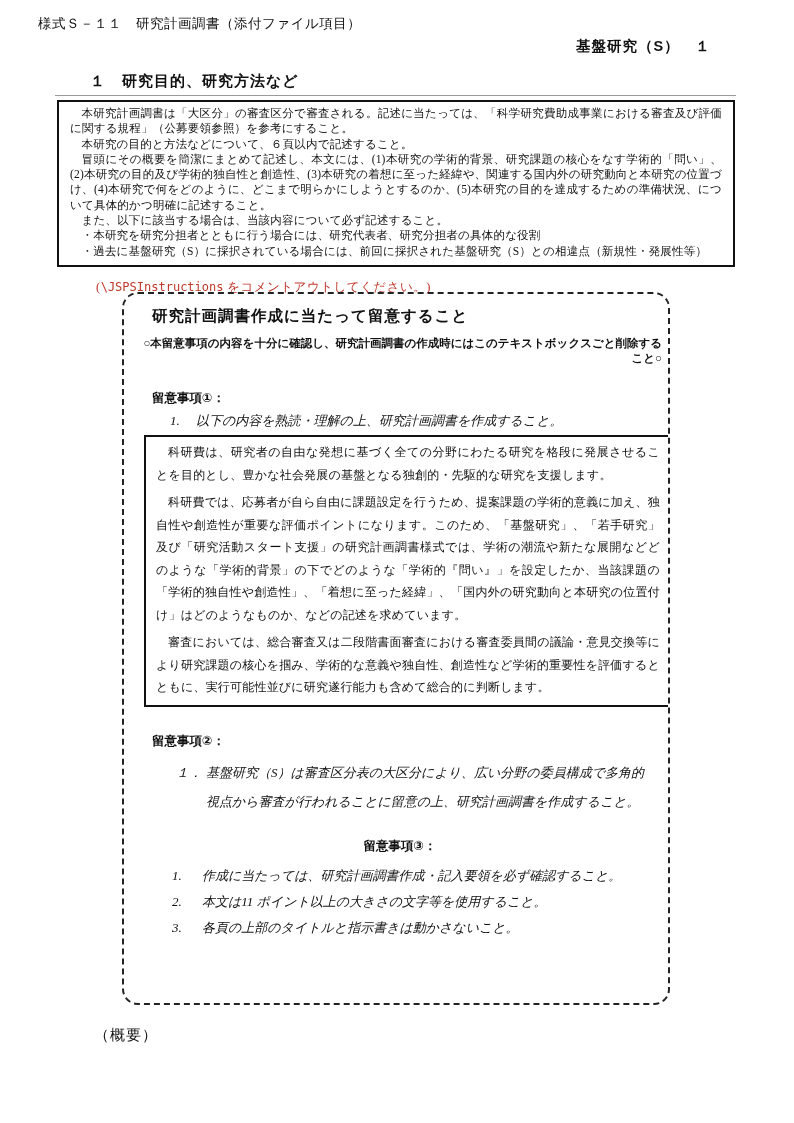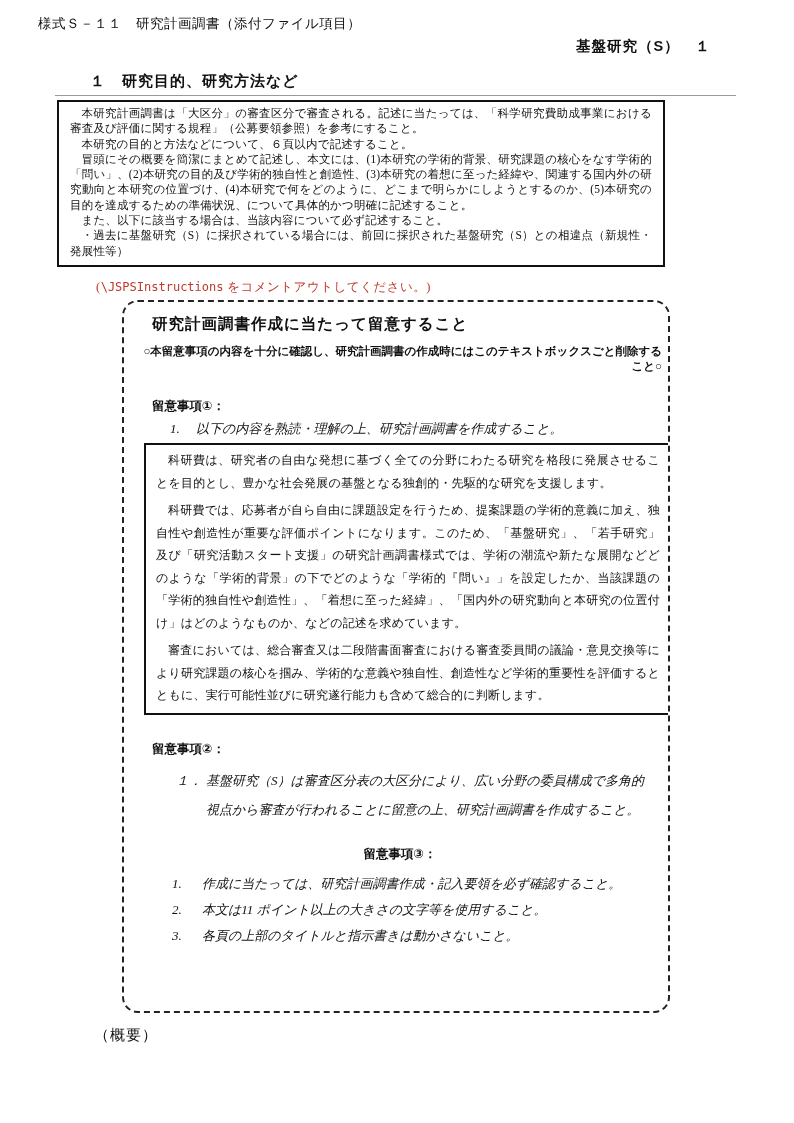--- a/index.html
+++ b/index.html
@@ -14,32 +14,32 @@
 
   .form-code { position:absolute; left:38px; top:15px; font-size:13.5px; letter-spacing:.5px; }
   .header-right { position:absolute; left:576px; top:37px; font-size:14.5px; font-weight:bold;
     font-family:"Liberation Sans","DejaVu Sans",sans-serif; letter-spacing:1px; }
 
   .section-heading { position:absolute; left:90px; top:72px; font-size:15px; font-weight:bold;
     font-family:"Liberation Sans","DejaVu Sans",sans-serif; letter-spacing:1px; }
   .heading-rule { position:absolute; left:55px; top:95px; width:681px; height:1px; background:#9a9a9a; }
 
   .instruction-box {
-    position:absolute; left:57px; top:100px; width:608px;
+    position:absolute; left:57px; top:100px; width:678px;
     border:2px solid #111; padding:4px 11px 6px 11px;
     font-size:11.5px; line-height:15.3px; letter-spacing:.2px; text-align:justify;
   }
   .instruction-box p { text-indent:1em; }
 
   .latex-note { position:absolute; left:96px; top:279px; font-size:12.5px;
     color:var(--note-red); letter-spacing:.5px; }
   .latex-note .mono { font-size:12px; letter-spacing:0; }
 
   .notice-box {
-    position:absolute; left:122px; top:300px; width:548px; height:713px;
+    position:absolute; left:122px; top:292px; width:548px; height:713px;
     border:2px dashed #222; border-radius:16px;
     padding:10px 20px 0 28px; overflow:hidden;
   }
   .notice-title { font-size:15.5px; font-weight:bold; line-height:24px; letter-spacing:1px;
     font-family:"Liberation Sans","DejaVu Sans",sans-serif; }
   .delete-notice { margin:8px -14px 0 -16px; text-align:right;
     font-size:11.5px; font-weight:bold; line-height:15px;
     font-family:"Liberation Sans","DejaVu Sans",sans-serif; }
 
   .att-label { margin-top:24px; font-size:12.5px; font-weight:bold; line-height:17px;
@@ -75,20 +75,21 @@
 <div class="header-right">基盤研究（S）　１</div>
 
 <div class="section-heading">１　研究目的、研究方法など</div>
 <div class="heading-rule"></div>
 
 <div class="instruction-box">
   <p>本研究計画調書は「大区分」の審査区分で審査される。記述に当たっては、「科学研究費助成事業における審査及び評価に関する規程」（公募要領参照）を参考にすること。</p>
   <p>本研究の目的と方法などについて、６頁以内で記述すること。</p>
   <p>冒頭にその概要を簡潔にまとめて記述し、本文には、(1)本研究の学術的背景、研究課題の核心をなす学術的「問い」、(2)本研究の目的及び学術的独自性と創造性、(3)本研究の着想に至った経緯や、関連する国内外の研究動向と本研究の位置づけ、(4)本研究で何をどのように、どこまで明らかにしようとするのか、(5)本研究の目的を達成するための準備状況、について具体的かつ明確に記述すること。</p>
   <p>また、以下に該当する場合は、当該内容について必ず記述すること。</p>
+  <p>・本研究を研究分担者とともに行う場合には、研究代表者、研究分担者の具体的な役割</p>
   <p>・過去に基盤研究（S）に採択されている場合には、前回に採択された基盤研究（S）との相違点（新規性・発展性等）</p>
 </div>
 
 <div class="latex-note"><span>(</span><span class="mono">\JSPSInstructions</span><span> をコメントアウトしてください。)</span></div>
 
 <div class="notice-box">
   <div class="notice-title">研究計画調書作成に当たって留意すること</div>
   <div class="delete-notice">○本留意事項の内容を十分に確認し、研究計画調書の作成時にはこのテキストボックスごと削除すること○</div>
 
   <div class="att-label">留意事項①：</div>

